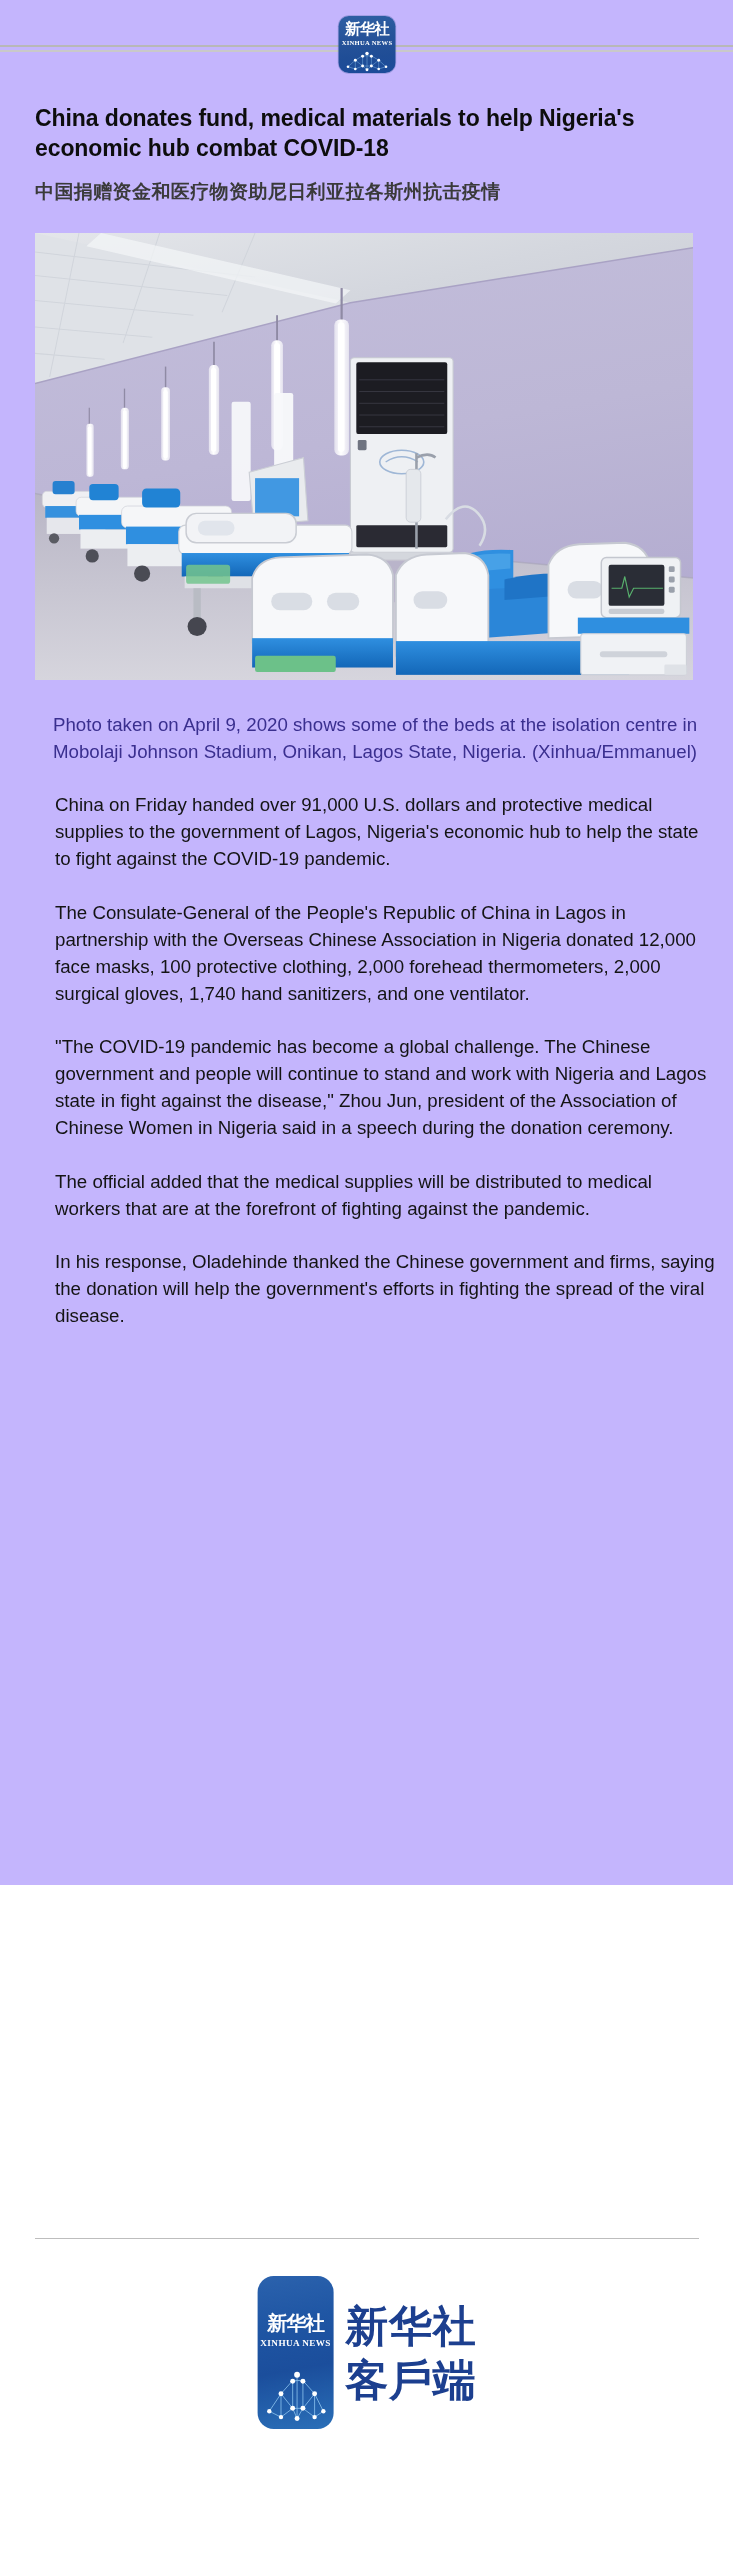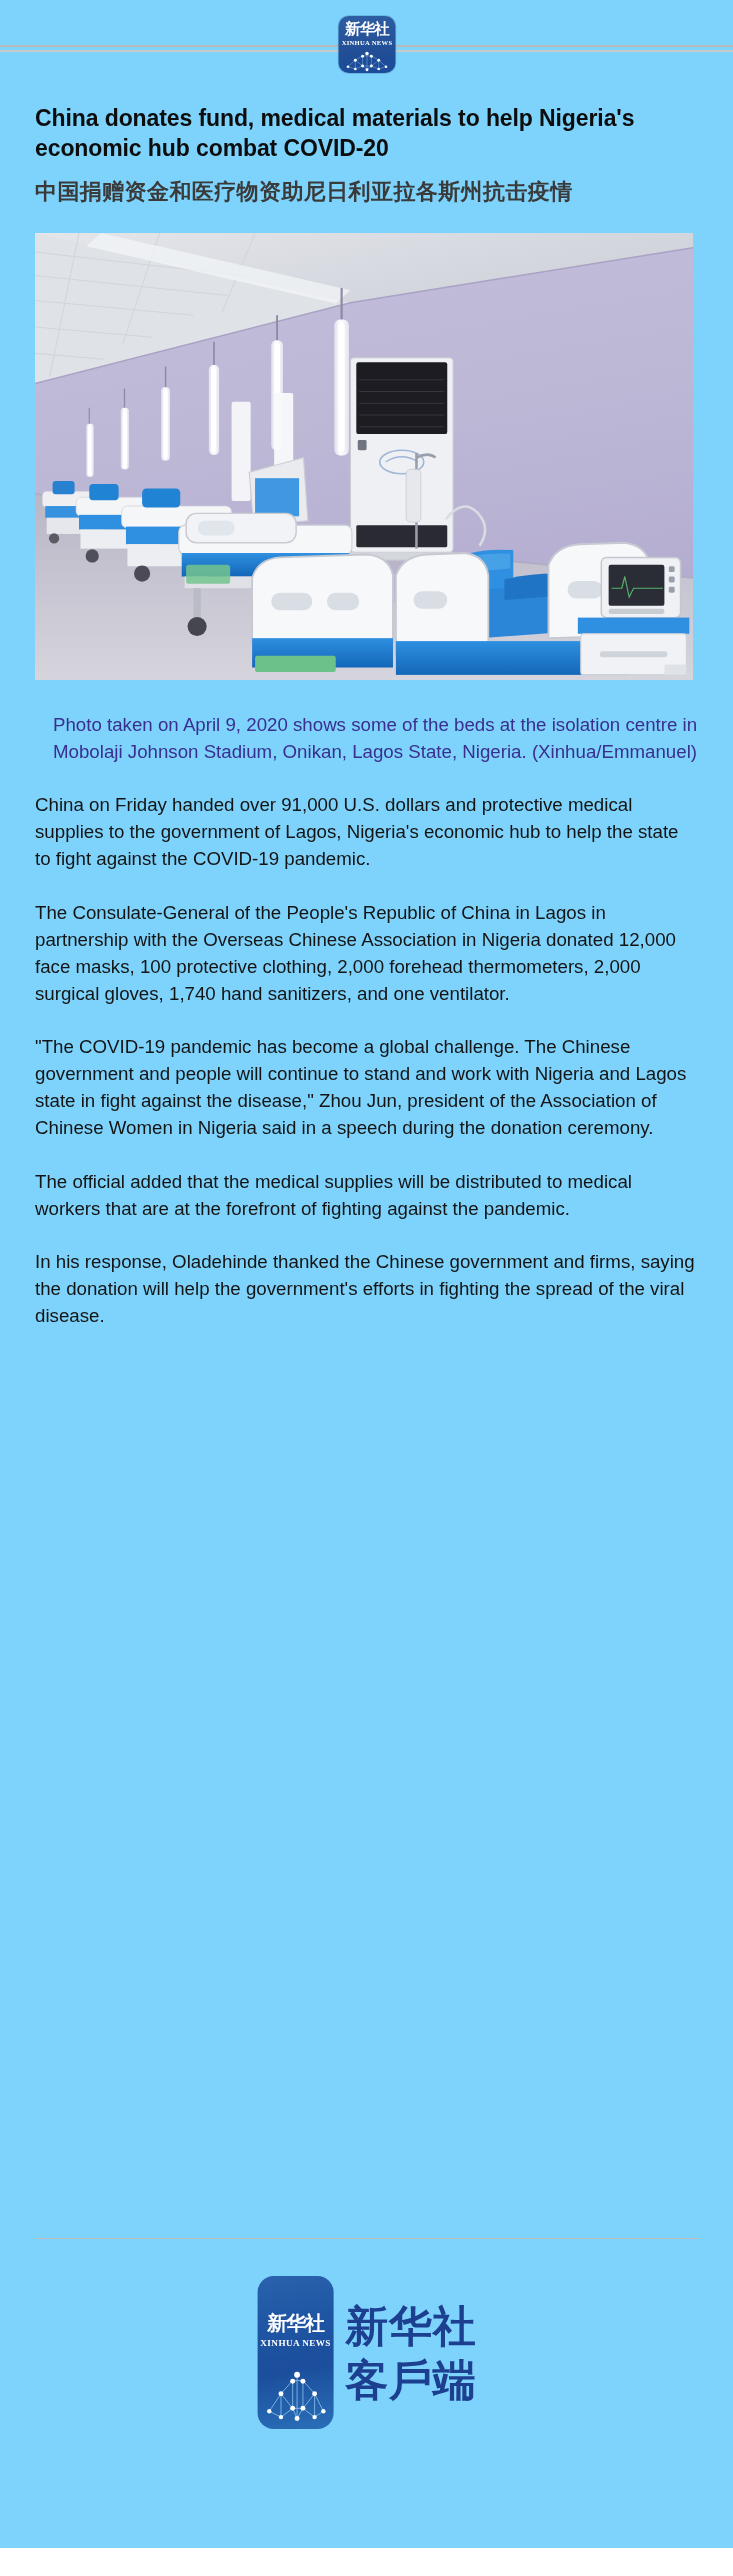--- a/index.html
+++ b/index.html
@@ -13,22 +13,22 @@
     font-family: "Liberation Sans", "DejaVu Sans", sans-serif;
     color: #111111;
     width: 734px;
     height: 2576px;
     position: relative;
     overflow: hidden;
   }
 
   .page {
     width: 734px;
-    height: 2548px;
-    background: #7dd3fc;
+    height: 1885px;
+    background: #c4b5fd;
     position: relative;
   }
 
   
   .masthead {
     position: relative;
     height: 87px;
     width: 734px;
   }
   .rule-group {
@@ -91,21 +91,21 @@
     margin: 16px 35px 0 35px;
     font-size: 23px;
     line-height: 30px;
     font-weight: bold;
     color: #0d0d0d;
     letter-spacing: -0.1px;
   }
   .subhead {
     margin: 16px 35px 0 35px;
     font-family: "DejaVu Serif", "Liberation Serif", serif;
-    font-size: 22px;
+    font-size: 19px;
     line-height: 25px;
     color: #3a3a3a;
     letter-spacing: 0.4px;
   }
 
   
   .figure {
     position: relative;
     margin: 29px 0 0 35px;
     width: 658px;
@@ -123,21 +123,21 @@
   .caption {
     margin: 31px 35px 0 53px;
     width: 660px;
     font-size: 18.7px;
     line-height: 27px;
     color: #3a2f8f;
     font-weight: 500;
   }
 
   
-  .article { margin: 0 35px; width: 660px; }
+  .article { margin: 0 55px; width: 660px; }
   .article p {
     font-size: 18.7px;
     line-height: 27px;
     color: #141414;
     margin-top: 26.4px;
   }
 
   
   .footer {
     position: absolute;
@@ -239,21 +239,21 @@
           <circle cx="13" cy="27" r="1.8"></circle>
           <circle cx="65" cy="27" r="1.8"></circle>
           <circle cx="23" cy="30" r="1.8"></circle>
           <circle cx="55" cy="30" r="1.8"></circle>
           <circle cx="39" cy="31" r="2"></circle>
         </g>
       </svg>
     </div>
   </div>
 
-  <h1 class="headline">China donates fund, medical materials to help Nigeria's economic hub combat COVID-20</h1>
+  <h1 class="headline">China donates fund, medical materials to help Nigeria's economic hub combat COVID-18</h1>
   <h2 class="subhead">中国捐赠资金和医疗物资助尼日利亚拉各斯州抗击疫情</h2>
 
   <div class="figure">
     <div class="photo">
       <svg viewBox="0 0 897 609" preserveAspectRatio="none">
         <defs>
           <linearGradient id="wallG" x1="0" y1="0" x2="0.25" y2="1">
             <stop offset="0%" stop-color="#c3bedb"></stop>
             <stop offset="55%" stop-color="#bdb7d6"></stop>
             <stop offset="100%" stop-color="#b3acd0"></stop>

